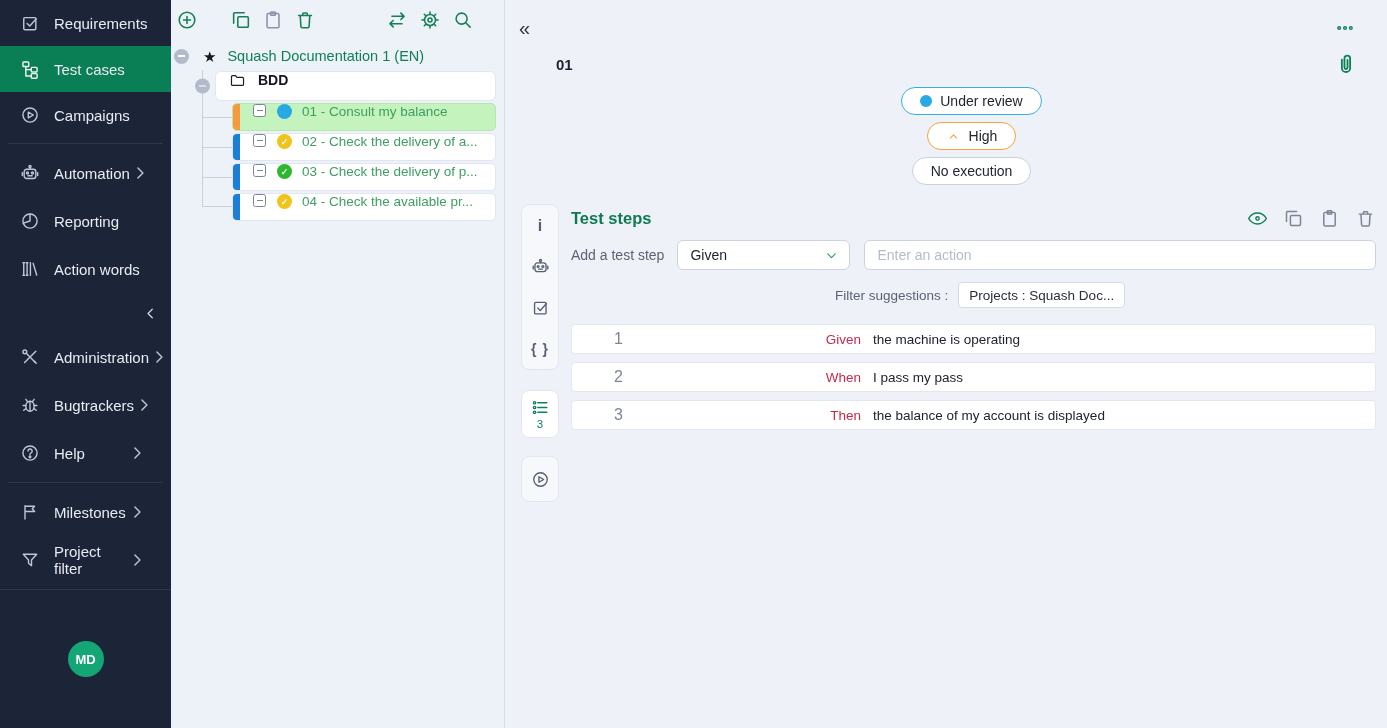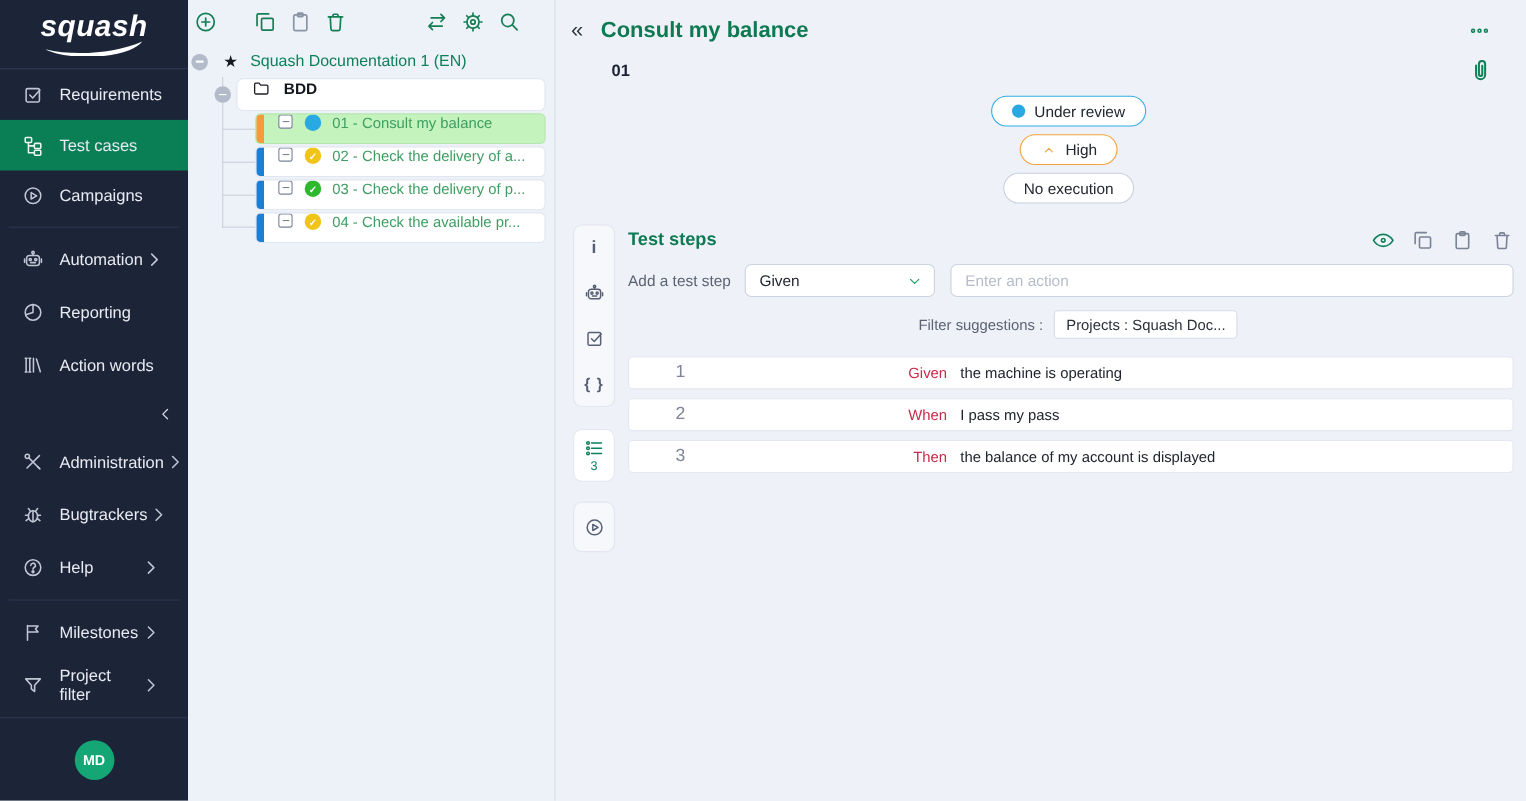--- a/index.html
+++ b/index.html
@@ -216,28 +216,20 @@
       <circle class="f" cx="4.5" cy="6" r="1.5"></circle>
       <path d="M8.5 6H20"></path>
       <circle class="f" cx="4.5" cy="12" r="1.5"></circle>
       <path d="M8.5 12H20"></path>
       <circle class="f" cx="4.5" cy="18" r="1.5"></circle>
       <path d="M8.5 18H20"></path>
     </symbol>
 </svg>
 
 <aside class="sidebar">
-  <div class="logo-block">
-    <div class="logo">
-      <span class="logo-text">squash</span>
-      <svg class="logo-swoosh" viewBox="0 0 132 20">
-          <path fill="#ffffff" d="M2 11 C 38 20, 92 17, 128 1 C 121 10, 103 17, 77 20 C 47 23, 17 19, 2 11 Z"></path>
-        </svg>
-    </div>
-  </div>
 
   <div class="nav-item">
     <svg class="ic">
         <use href="#i-checksq"></use>
       </svg>
     <span>Requirements</span>
   </div>
   <div class="nav-item active">
     <svg class="ic">
         <use href="#i-tree"></use>
@@ -408,21 +400,20 @@
     <span class="item-bar bar-blue"></span>
     <span class="minus-square"></span>
     <span class="status-dot st-yellow">✓</span>
     <span class="item-label">04 - Check the available pr...</span>
   </div>
 </section>
 
 <section class="main">
   <div class="hrow1">
     <span class="collapse-glyph">«</span>
-    <span class="page-title">Consult my balance</span>
     <span class="spacer"></span>
     <span class="dots-btn">
         <svg class="ic">
           <use href="#i-dots"></use>
         </svg>
       </span>
   </div>
   <div class="hrow2">
     <span class="ref-label">01</span>
     <span class="spacer"></span>

